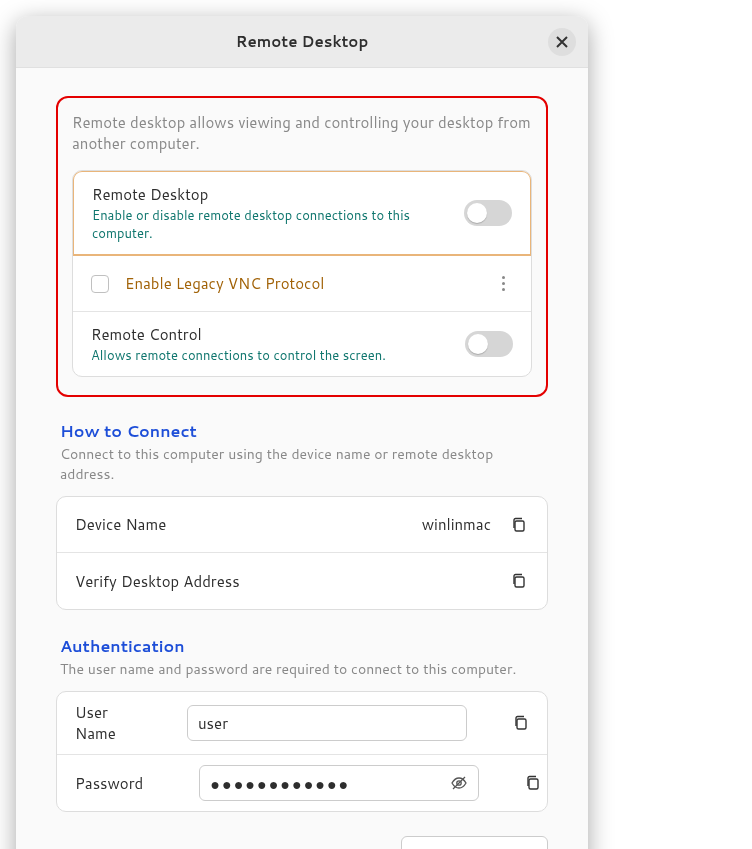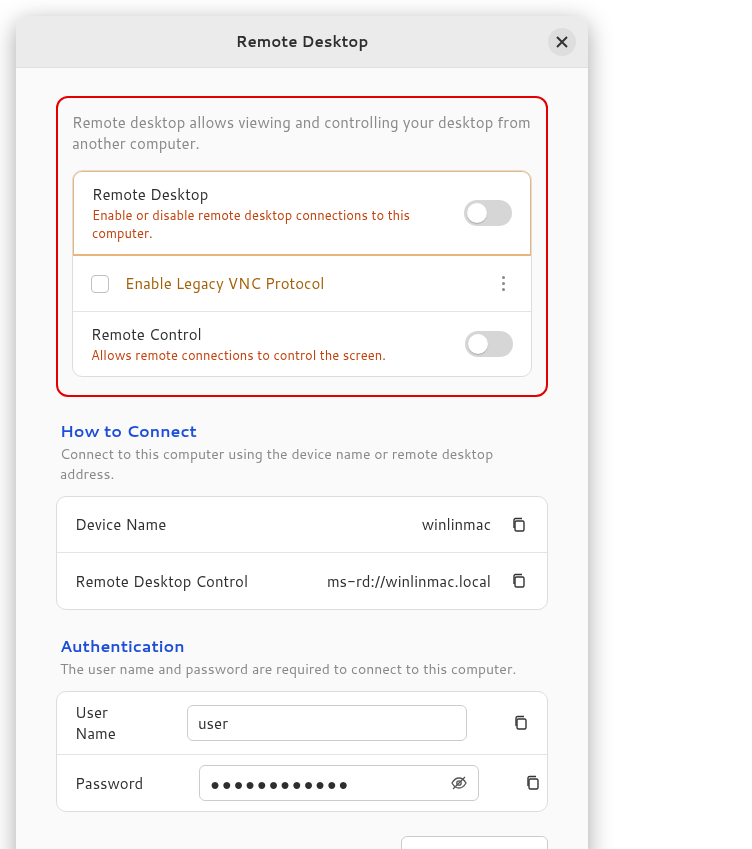--- a/index.html
+++ b/index.html
@@ -73,21 +73,21 @@
     border-bottom: 1px solid #e4e4e4;
   }
   .row:last-child { border-bottom: none; }
   .row.active-outline {
     border: 2px solid #e9b57a;
     border-radius: 10px 10px 0 0;
     margin: -1px -1px 0 -1px;
   }
   .row-text { flex: 1; }
   .row-title { font-size: 15px; color: #2e2e2e; }
-  .row-sub { font-size: 13px; color: #c2410c; margin-top: 1px; }
+  .row-sub { font-size: 13px; color: #0f766e; margin-top: 1px; }
   .switch {
     width: 48px;
     height: 26px;
     background: #d6d6d6;
     border-radius: 13px;
     position: relative;
     cursor: pointer;
   }
   .switch .knob {
     position: absolute;
@@ -225,23 +225,22 @@
           <div class="spacer"></div>
           <div class="value-cell">winlinmac</div>
           <div class="copy-btn">
             <svg viewBox="0 0 16 16">
                 <rect x="4" y="4" width="9" height="10" rx="1.5" fill="none" stroke="#333" stroke-width="1.4"></rect>
                 <path d="M3 11 V3 a1.5 1.5 0 0 1 1.5 -1.5 H11" fill="none" stroke="#333" stroke-width="1.4"></path>
               </svg>
           </div>
         </div>
         <div class="row">
-          <div class="row-title">Remote Desktop Control</div>
-          <div class="spacer"></div>
-          <div class="value-cell">ms-rd://winlinmac.local</div>
+          <div class="row-title">Verify Desktop Address</div>
+          <div class="spacer"></div>
           <div class="copy-btn">
             <svg viewBox="0 0 16 16">
                 <rect x="4" y="4" width="9" height="10" rx="1.5" fill="none" stroke="#333" stroke-width="1.4"></rect>
                 <path d="M3 11 V3 a1.5 1.5 0 0 1 1.5 -1.5 H11" fill="none" stroke="#333" stroke-width="1.4"></path>
               </svg>
           </div>
         </div>
       </div>
     </div>
 

